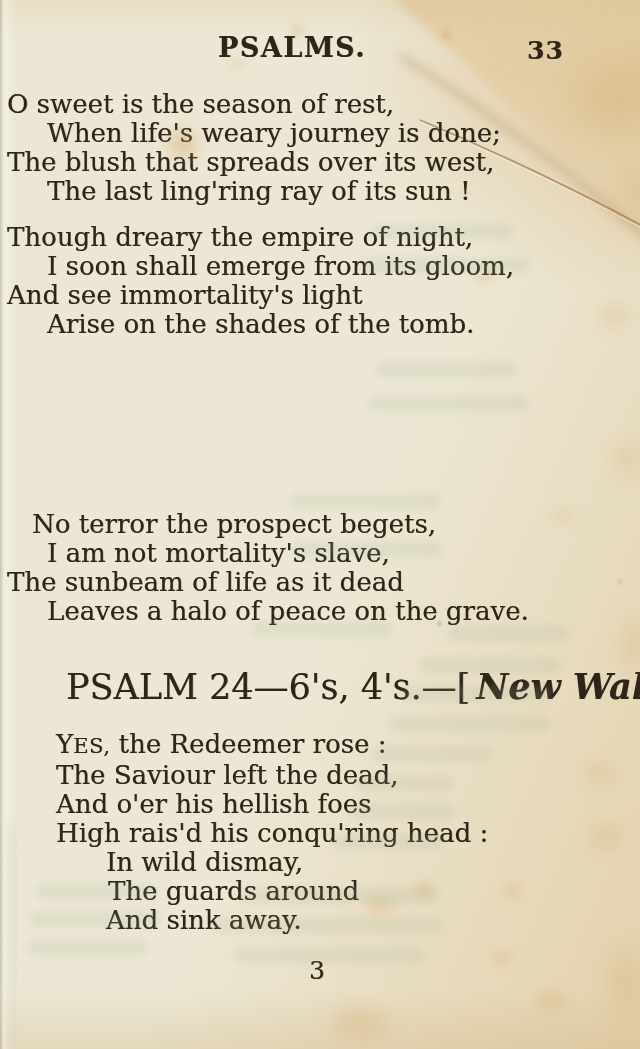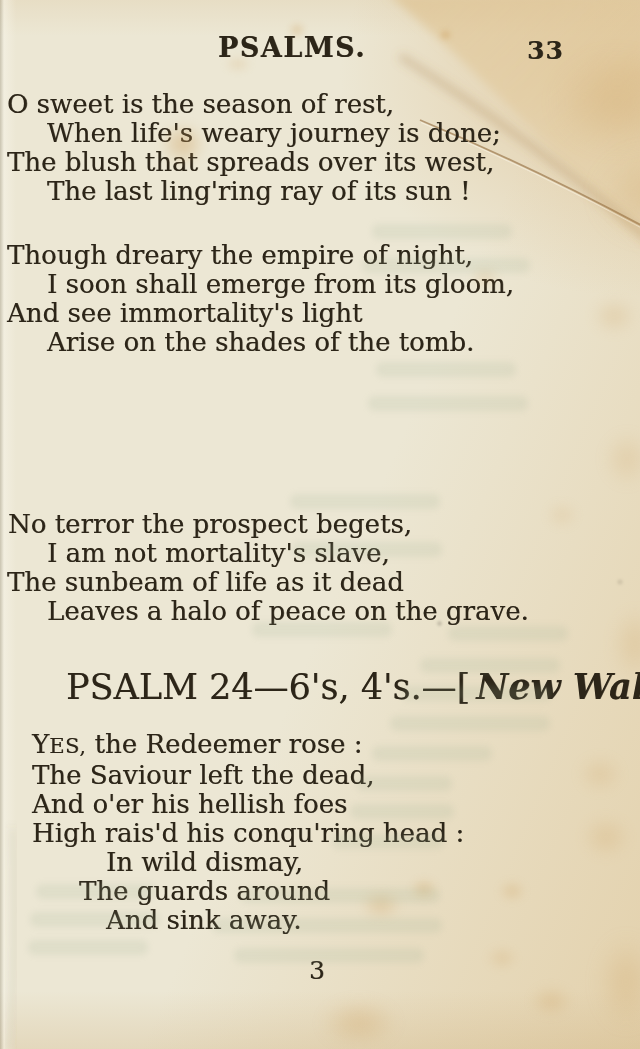--- a/index.html
+++ b/index.html
@@ -18,23 +18,23 @@
   .overlay{position:absolute;left:0;top:0;pointer-events:none;}
   .sec{position:absolute;left:0;width:640px;}
   .line{
     white-space:nowrap;font-size:26px;line-height:29px;
     text-shadow:0.4px 0.4px 0.5px rgba(44,37,24,.55);
   }
   .i0{padding-left:7px}
   .i1{padding-left:47px}
   .tight{word-spacing:-4px;letter-spacing:-0.4px}
   #stanza5 .line{line-height:29px}
-  .ia{padding-left:32px}
+  .ia{padding-left:56px}
   .ib{padding-left:106px}
-  .ic{padding-left:79px}
+  .ic{padding-left:108px}
   .sc-rest{font-size:21px;letter-spacing:.5px}
   .title{
     position:absolute;left:218px;top:33px;font-size:27px;line-height:30px;
     font-weight:bold;letter-spacing:1.5px;
     text-shadow:0.4px 0.4px 0.5px rgba(44,37,24,.6);
   }
   .pagenum{
     position:absolute;left:527px;top:37px;font-size:25px;line-height:28px;
     font-weight:bold;letter-spacing:1px;
     text-shadow:0.4px 0.4px 0.5px rgba(44,37,24,.6);
@@ -79,30 +79,30 @@
   <div class="title">PSALMS.</div>
   <div class="pagenum">33</div>
 
   <div class="sec" id="stanza1" style="top:90px">
     <div class="line i0">O sweet is the season of rest,</div>
     <div class="line i1">When life's weary journey is done;</div>
     <div class="line i0">The blush that spreads over its west,</div>
     <div class="line i1">The last ling'ring ray of its sun !</div>
   </div>
 
-  <div class="sec" id="stanza2" style="top:241px">
+  <div class="sec" id="stanza2" style="top:223px">
     <div class="line i0">Though dreary the empire of night,</div>
     <div class="line i1">I soon shall emerge from its gloom,</div>
     <div class="line i0">And see immortality's light</div>
     <div class="line i1">Arise on the shades of the tomb.</div>
   </div>
 
 
   <div class="sec" id="stanza4" style="top:510px">
-    <div class="line i0" style="padding-left:8px">No terror the prospect begets,</div>
+    <div class="line i0" style="padding-left:32px">No terror the prospect begets,</div>
     <div class="line i1">I am not mortality's slave,</div>
     <div class="line i0">The sunbeam of life as it dead</div>
     <div class="line i1">Leaves a halo of peace on the grave.</div>
   </div>
 
   <div class="heading">
     <span>PSALM 24—6's, 4's.—[</span><span class="tune">New Wales.</span>
   </div>
 
   <div class="sec" id="stanza5" style="top:730px">

